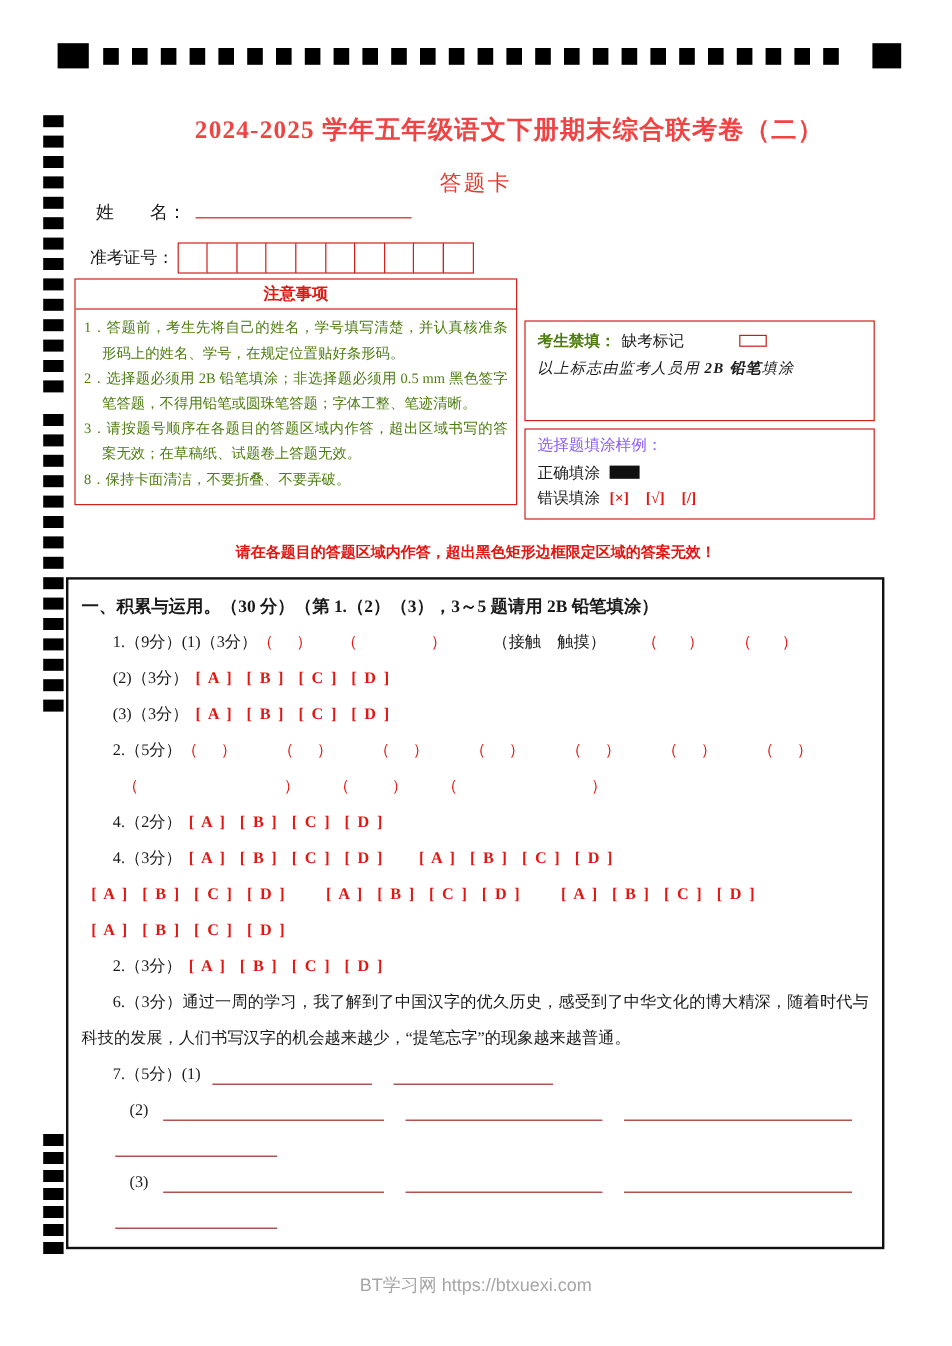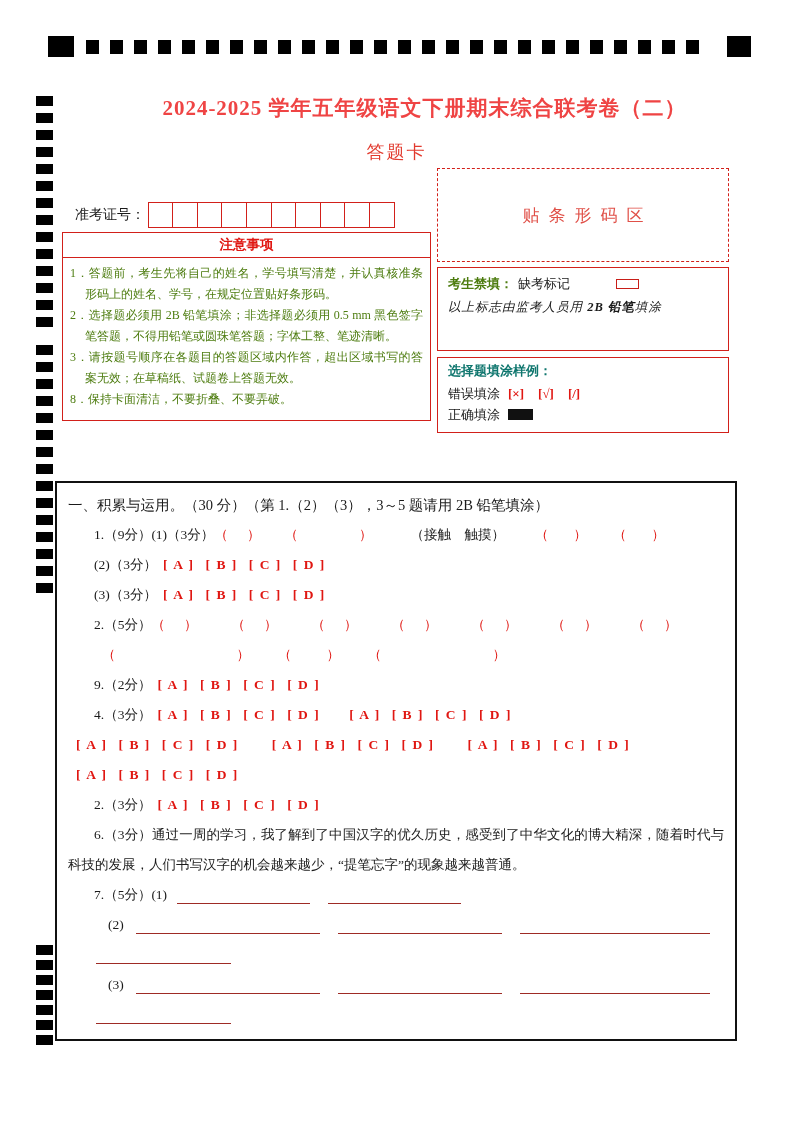--- a/index.html
+++ b/index.html
@@ -40,34 +40,34 @@
   .flag-row { display:flex; align-items:center; height:19px; }
   .flag-row.second { padding-left:70px; }
   .examiner-title { color:#4d7c0f; font-weight:bold; width:70px; }
   .flag-label { width:56px; }
   .flag-rect { width:23px; height:10px; border:1.6px solid #c81e18; margin-left:42px; }
   .examiner-note { margin-top:6px; font-style:italic; font-size:12.5px; letter-spacing:1px; }
   .examiner-note b { font-style:italic; }
 
   .sample-box { position:absolute; left:437px; top:357px; width:292px; height:76px;
            border:1.6px solid #d2201a; padding:4px 10px; font-size:13px; color:#1a1a1a; }
-  .sample-title { color:#0f766e; font-weight:bold; height:21px; }
+  .sample-title { color:#8b5cf6; font-weight:normal; height:21px; }
   .sample-row { display:flex; align-items:center; height:21px; }
   .correct-rect { width:25px; height:11px; background:#111; margin-left:8px; }
   .wrong-marks { margin-left:8px; }
   .wrong-marks span { color:#e01712; font-weight:bold; margin-right:14px; font-size:13px; }
 
   .warning { position:absolute; top:452px; left:0; width:100%; text-align:center;
            color:#e01712; font-size:12.5px; font-weight:bold; }
 
   .answer-box { position:absolute; left:55px; top:481px; width:682px; height:560px;
            border:2px solid #111; padding:7px 11px 0 11px; }
   .arow { display:flex; align-items:center; height:30px; font-size:13.5px; color:#1a1a1a;
            white-space:nowrap; }
-  .arow.bold { font-weight:normal; font-size:14.5px; }
+  .arow.bold { font-weight:bold; font-size:14.5px; }
   .arow.para { display:block; height:auto; white-space:normal; line-height:30px;
            text-indent:26px; text-align:justify; }
   .sg-gap { display:inline-block; height:1px; flex:0 0 auto; }
   .sg-paren { display:inline-flex; justify-content:space-between; color:#e01712;
            flex:0 0 auto; }
   .sg-uline { display:inline-block; border-bottom:1.6px solid #9e2b25; height:18px;
            align-self:flex-end; margin-bottom:6px; flex:0 0 auto; }
   .sg-abcd { display:inline-flex; flex:0 0 auto; }
   .sg-abcd span { color:#e01712; font-weight:bold; margin-right:11px; letter-spacing:1.5px;
            font-size:13.5px; }
@@ -77,20 +77,23 @@
            color:#a6a6a6; font-size:15px; font-family:"Liberation Sans", sans-serif; }
 </style>
 </head>
 <body>
 
 <div id="page">
 
   <div class="title">2024-2025 学年五年级语文下册期末综合联考卷（二）</div>
   <div class="subtitle">答题卡</div>
 
+  <div class="name-row">
+    <span>姓　　名：</span><span class="name-underline"></span>
+  </div>
 
   <div class="examno-row">
     <span class="examno-label">准考证号：</span>
     <span class="exam-boxes">
         <span class="exam-cell"></span>
         <span class="exam-cell"></span>
         <span class="exam-cell"></span>
         <span class="exam-cell"></span>
         <span class="exam-cell"></span>
         <span class="exam-cell"></span>
@@ -104,49 +107,47 @@
   <div class="notice-box">
     <div class="notice-title">注意事项</div>
     <div class="notice-items">
       <div class="notice-item">1．答题前，考生先将自己的姓名，学号填写清楚，并认真核准条形码上的姓名、学号，在规定位置贴好条形码。</div>
       <div class="notice-item">2．选择题必须用 2B 铅笔填涂；非选择题必须用 0.5 mm 黑色签字笔答题，不得用铅笔或圆珠笔答题；字体工整、笔迹清晰。</div>
       <div class="notice-item">3．请按题号顺序在各题目的答题区域内作答，超出区域书写的答案无效；在草稿纸、试题卷上答题无效。</div>
       <div class="notice-item">8．保持卡面清洁，不要折叠、不要弄破。</div>
     </div>
   </div>
 
-  <div class="barcode-box">
-    <span class="barcode-label">贴条形码区</span>
-  </div>
 
   <div class="examiner-box">
     <div class="flag-row">
       <span class="examiner-title">考生禁填：</span>
       <span class="flag-label">缺考标记</span>
       <span class="flag-rect"></span>
     </div>
     <div class="examiner-note">
       <span>以上标志由监考人员用 </span><b>2B 铅笔</b><span>填涂</span>
     </div>
   </div>
 
   <div class="sample-box">
     <div class="sample-title">选择题填涂样例：</div>
     <div class="sample-row">
+      <span>正确填涂</span>
+      <span class="correct-rect"></span>
+    </div>
+    <div class="sample-row">
       <span>错误填涂</span>
       <span class="wrong-marks">
         <span>[×]</span><span>[√]</span><span>[/]</span>
       </span>
     </div>
-    <div class="sample-row">
-      <span>正确填涂</span>
-      <span class="correct-rect"></span>
-    </div>
-  </div>
-
+  </div>
+
+  <div class="warning">请在各题目的答题区域内作答，超出黑色矩形边框限定区域的答案无效！</div>
 
   <div class="answer-box">
     <div>
         <div class="arow bold" style="padding-left: 0px;">
           <span class="sg-text">一、积累与运用。（30 分）（第 1.（2）（3），3～5 题请用 2B 铅笔填涂）</span>
         </div>
         <div class="arow" style="padding-left: 26px;">
           <span class="sg-text">1.（9分）(1)（3分）</span>
           <span class="sg-paren" style="width: 46px;">
             <span>（</span>
@@ -237,21 +238,21 @@
             <span>（</span>
             <span>）</span>
           </span>
           <span class="sg-gap" style="width: 28px;"></span>
           <span class="sg-paren" style="width: 138px;">
             <span>（</span>
             <span>）</span>
           </span>
         </div>
         <div class="arow" style="padding-left: 26px;">
-          <span class="sg-text">9.（2分）</span>
+          <span class="sg-text">4.（2分）</span>
           <span class="sg-gap" style="width: 6px;"></span>
           <span class="sg-abcd">
             <span>[ A ]</span>
             <span>[ B ]</span>
             <span>[ C ]</span>
             <span>[ D ]</span>
           </span>
         </div>
         <div class="arow" style="padding-left: 26px; text-align: right;">
           <span class="sg-text">4.（3分）</span>
@@ -338,20 +339,21 @@
           <span class="sg-uline" style="width: 164px;"></span>
           <span class="sg-gap" style="width: 18px;"></span>
           <span class="sg-uline" style="width: 190px;"></span>
         </div>
         <div class="arow" style="padding-left: 28px;">
           <span class="sg-uline" style="width: 135px;"></span>
         </div>
       </div>
   </div>
 
+  <div class="watermark">BT学习网 https://btxuexi.com</div>
 
 <div class="mark" style="left: 48px; top: 36px; width: 26px; height: 21px;"></div>
     <div class="mark" style="left: 86px; top: 40px; width: 13px; height: 14px;"></div>
     <div class="mark" style="left: 110px; top: 40px; width: 13px; height: 14px;"></div>
     <div class="mark" style="left: 134px; top: 40px; width: 13px; height: 14px;"></div>
     <div class="mark" style="left: 158px; top: 40px; width: 13px; height: 14px;"></div>
     <div class="mark" style="left: 182px; top: 40px; width: 13px; height: 14px;"></div>
     <div class="mark" style="left: 206px; top: 40px; width: 13px; height: 14px;"></div>
     <div class="mark" style="left: 230px; top: 40px; width: 13px; height: 14px;"></div>
     <div class="mark" style="left: 254px; top: 40px; width: 13px; height: 14px;"></div>

